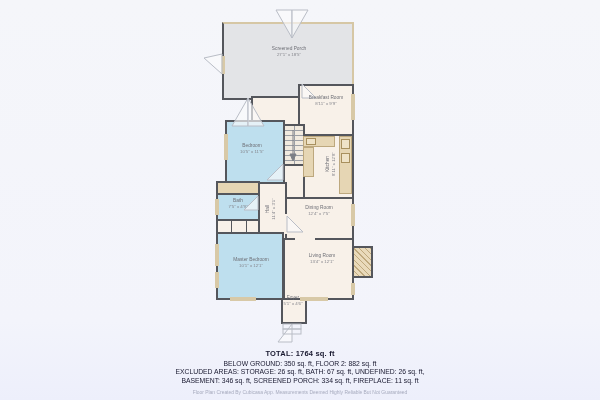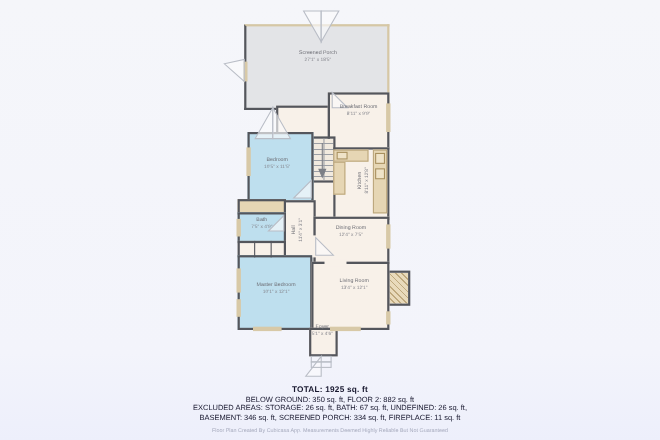--- a/index.html
+++ b/index.html
@@ -170,20 +170,20 @@
   <div class="rlabel" style="left:251px;top:263px;">
     <div class="rname">Master Bedroom</div>
     <div class="rdims">10'1" x 12'1"</div>
   </div>
   <div class="rlabel" style="left:293px;top:301px;">
     <div class="rname">Foyer</div>
     <div class="rdims">5'1" x 4'6"</div>
   </div>
 
   <div class="summary">
-    <div class="sum-total">TOTAL: 1925 sq. ft</div>
+    <div class="sum-total">TOTAL: 1764 sq. ft</div>
     <div class="sum-line">BELOW GROUND: 350 sq. ft, FLOOR 2: 882 sq. ft</div>
     <div class="sum-line">EXCLUDED AREAS: STORAGE: 26 sq. ft, BATH: 67 sq. ft, UNDEFINED: 26 sq. ft,</div>
     <div class="sum-line">BASEMENT: 346 sq. ft, SCREENED PORCH: 334 sq. ft, FIREPLACE: 11 sq. ft</div>
     <div class="sum-footer">Floor Plan Created By Cubicasa App. Measurements Deemed Highly Reliable But Not Guaranteed</div>
   </div>
 
 </div>
 
 </body></html>

